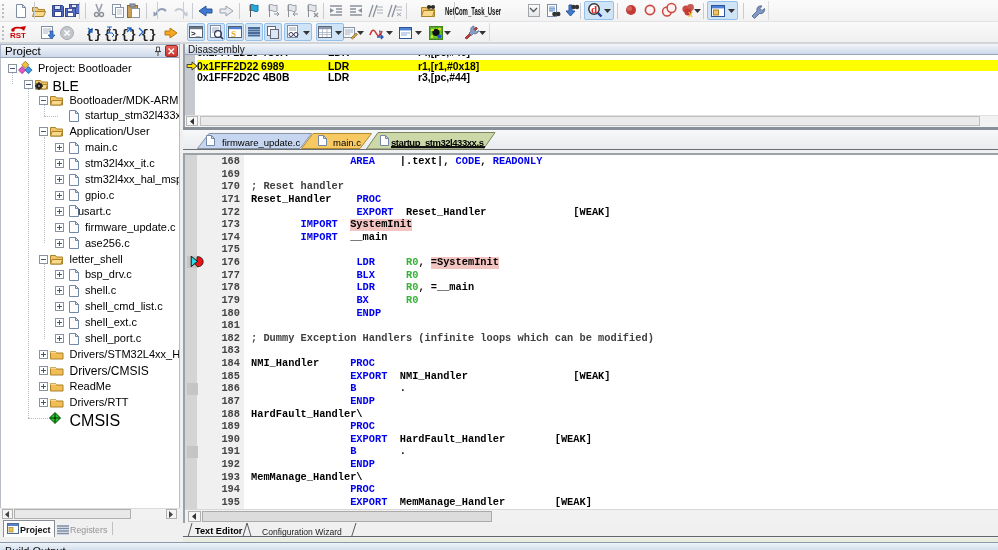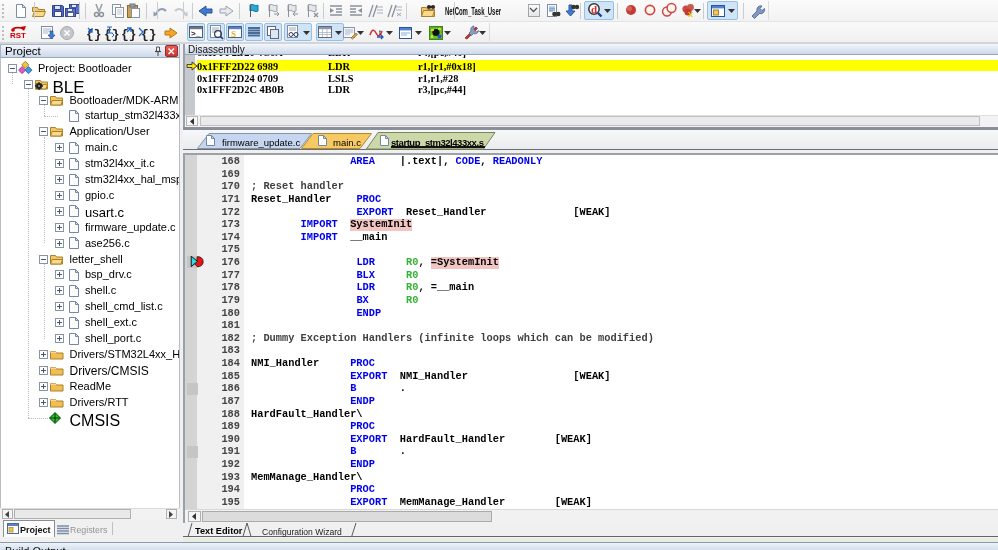--- a/index.html
+++ b/index.html
@@ -1,17 +1,17 @@
 <!DOCTYPE html>
 <html><head><meta charset="utf-8"><style>
 *{margin:0;padding:0;box-sizing:border-box}
 html,body{width:998px;height:550px}
 body{position:relative;font-family:"Liberation Sans",sans-serif;background:#f0f0f0;overflow:hidden}
 .a{position:absolute}
-.mono{font-family:Liberation Serif, serif}
+.mono{font-family:Liberation Sans, sans-serif}
 .sep1{position:absolute;top:3px;width:1px;height:16px;background:#c9ccd1}
 .sep2{position:absolute;top:2px;width:1px;height:17px;background:#c9ccd1}
 .hlb{position:absolute;background:#cfe5f7;border:1px solid #94c0e9;border-radius:2px}
 .kw{color:#0000f0}
 .cm{color:#3f3f3f}
 .rg{color:#35b335}
 .tabt{position:absolute;top:136.5px;font-size:9.5px;color:#000}
 svg{position:absolute;overflow:visible}
 pre{font-family:"Liberation Mono",monospace}
 </style></head><body>
@@ -403,25 +403,20 @@
 <div class="a mono" style="left:197px;top:55px;width:801px;height:60px;overflow:hidden;font-size:10.4px;color:#000;font-weight:700" id="disasm">
 <div style="position:relative;height:12.7px;margin-top:-7.2px">
       <span style="position:absolute;left:0;top:-1px">0x1FFF2D20 4C0A</span>
       <span style="position:absolute;left:131px;top:-1px">LDR</span>
       <span style="position:absolute;left:221px;top:-1px">r4,[pc,#40]</span>
     </div>
 <div style="position:relative;height:12.7px">
       <span style="position:absolute;left:0">0x1FFF2D22 6989</span>
       <span style="position:absolute;left:131px">LDR</span>
       <span style="position:absolute;left:221px">r1,[r1,#0x18]</span>
-    </div>
-<div style="position:relative;height:12.7px">
-      <span style="position:absolute;left:0">0x1FFF2D24 0709</span>
-      <span style="position:absolute;left:131px">LSLS</span>
-      <span style="position:absolute;left:221px">r1,r1,#28</span>
     </div>
 <div style="position:relative;height:12.7px">
       <span style="position:absolute;left:0;top:-1.5px">0x1FFF2D2C 4B0B</span>
       <span style="position:absolute;left:131px;top:-1.5px">LDR</span>
       <span style="position:absolute;left:221px;top:-1.5px">r3,[pc,#44]</span>
     </div>
 </div>
 
 <div class="a" style="left:185px;top:115px;width:813px;height:12px;background:#f2f2f2;border-top:1px solid #e0e0e0"></div>
 <div class="a" style="left:186px;top:116px;width:12px;height:10px;background:#f6f6f6;border:1px solid #b8b8b8"></div>
@@ -449,21 +444,21 @@
 <div style="position:absolute;left:37px;top:3.5px;font-size:11px;letter-spacing:0;color:#000;white-space:nowrap">Project: Bootloader</div>
 <div style="position:absolute;left:22.5px;top:21.5px;width:9px;height:9px;background:#fff;border:1px solid #869;border-color:#8a94a0"></div>
 <div style="position:absolute;left:24.5px;top:25.5px;width:5px;height:1px;background:#44597a"></div>
 <svg style="position:absolute;left:33.5px;top:20.5px;overflow:visible" width="13" height="11">
       <path d="M0.5 1.5h5l1 1.5h6v7h-12z" fill="#f5c566" stroke="#a8832b"></path>
       <path d="M0.5 10l1.5-4.5h10.5L11 10z" fill="#fbd98a" stroke="#a8832b"></path>
       <circle cx="4" cy="7" r="3" fill="#222"></circle>
       <path d="M4 3v8M0 7h8M1.5 4.5l5 5M6.5 4.5l-5 5" stroke="#222" stroke-width="1.3"></path>
       <circle cx="4" cy="7" r="1" fill="#999"></circle>
     </svg>
-<div style="position:absolute;left:51.5px;top:19.5px;font-size:17px;letter-spacing:0;color:#000;white-space:nowrap">BLE</div>
+<div style="position:absolute;left:51.5px;top:19.5px;font-size:14px;letter-spacing:0;color:#000;white-space:nowrap">BLE</div>
 <div style="position:absolute;left:38.0px;top:37.5px;width:9px;height:9px;background:#fff;border:1px solid #869;border-color:#8a94a0"></div>
 <div style="position:absolute;left:40.0px;top:41.5px;width:5px;height:1px;background:#44597a"></div>
 <svg style="position:absolute;left:49px;top:36.5px;overflow:visible" width="13" height="11">
       <path d="M0.5 1.5h5l1 1.5h6v7h-12z" fill="#f5c566" stroke="#a8832b"></path>
       <path d="M0.5 10l1.5-4.5h10.5L11 10z" fill="#fbd98a" stroke="#a8832b"></path>
     </svg>
 <div style="position:absolute;left:68.5px;top:35.5px;font-size:11px;letter-spacing:0;color:#000;white-space:nowrap">Bootloader/MDK-ARM</div>
 <svg style="position:absolute;left:67.5px;top:51.900000000000006px;overflow:visible" width="10" height="12">
       <path d="M0.5 0.5h6l3 3v8h-9z" fill="#fdfdfd" stroke="#7388a8"></path>
       <path d="M6.5 0.5v3h3z" fill="#dce4f0" stroke="#7388a8"></path>
@@ -508,21 +503,21 @@
       <path d="M6.5 0.5v3h3z" fill="#dce4f0" stroke="#7388a8"></path>
     </svg>
 <div style="position:absolute;left:84px;top:130.9px;font-size:11px;letter-spacing:0;color:#000;white-space:nowrap">gpio.c</div>
 <div style="position:absolute;left:54.0px;top:148.8px;width:9px;height:9px;background:#fff;border:1px solid #869;border-color:#8a94a0"></div>
 <div style="position:absolute;left:56.0px;top:152.8px;width:5px;height:1px;background:#44597a"></div>
 <div style="position:absolute;left:58.0px;top:150.8px;width:1px;height:5px;background:#44597a"></div>
 <svg style="position:absolute;left:67.5px;top:147.3px;overflow:visible" width="10" height="12">
       <path d="M0.5 0.5h6l3 3v8h-9z" fill="#fdfdfd" stroke="#7388a8"></path>
       <path d="M6.5 0.5v3h3z" fill="#dce4f0" stroke="#7388a8"></path>
     </svg>
-<div style="position:absolute;left:84px;top:146.8px;font-size:13px;letter-spacing:0;color:#000;white-space:nowrap">usart.c</div>
+<div style="position:absolute;left:77px;top:146.8px;font-size:11px;letter-spacing:0;color:#000;white-space:nowrap">usart.c</div>
 <div style="position:absolute;left:54.0px;top:164.7px;width:9px;height:9px;background:#fff;border:1px solid #869;border-color:#8a94a0"></div>
 <div style="position:absolute;left:56.0px;top:168.7px;width:5px;height:1px;background:#44597a"></div>
 <div style="position:absolute;left:58.0px;top:166.7px;width:1px;height:5px;background:#44597a"></div>
 <svg style="position:absolute;left:67.5px;top:163.2px;overflow:visible" width="10" height="12">
       <path d="M0.5 0.5h6l3 3v8h-9z" fill="#fdfdfd" stroke="#7388a8"></path>
       <path d="M6.5 0.5v3h3z" fill="#dce4f0" stroke="#7388a8"></path>
     </svg>
 <div style="position:absolute;left:84px;top:162.7px;font-size:11px;letter-spacing:0;color:#000;white-space:nowrap">firmware_update.c</div>
 <div style="position:absolute;left:54.0px;top:180.6px;width:9px;height:9px;background:#fff;border:1px solid #869;border-color:#8a94a0"></div>
 <div style="position:absolute;left:56.0px;top:184.6px;width:5px;height:1px;background:#44597a"></div>

